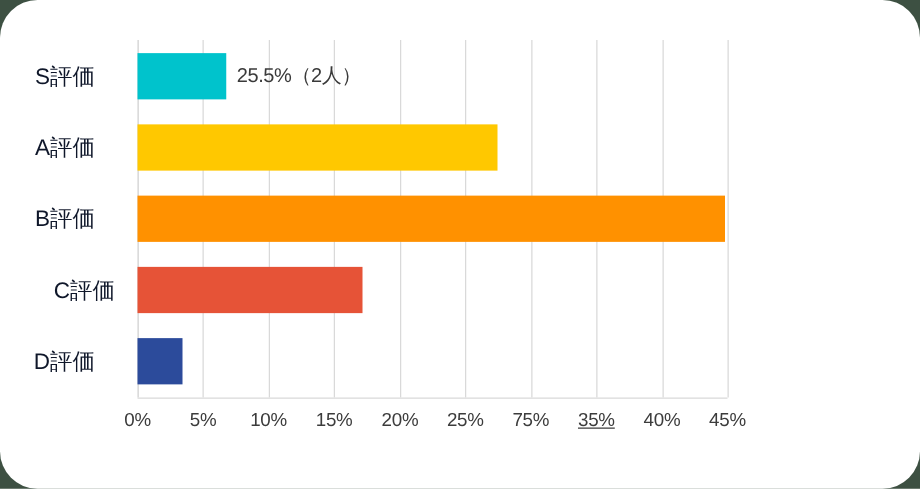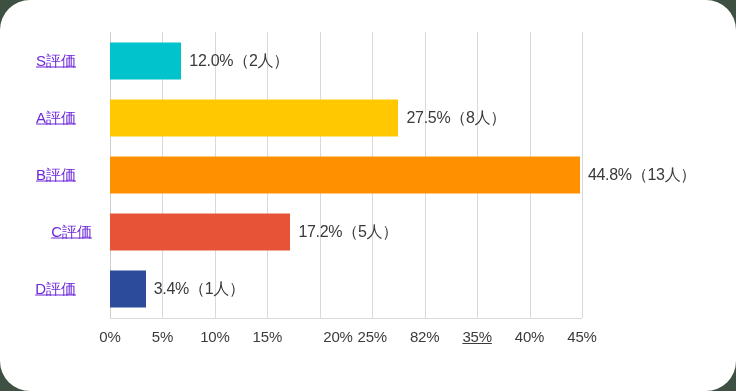--- a/index.html
+++ b/index.html
@@ -62,24 +62,23 @@
     position: absolute;
     left: 0;
     width: 736px;
     height: 57.2px;
   }
   .cat-label {
     position: absolute;
     right: 660px;
     top: 50%;
     transform: translateY(-50%);
-    font-size: 15px;
-    color: #6d28d9;
+    font-size: 18px;
+    color: #0f172a;
     white-space: nowrap;
-    text-decoration: underline;
   }
   .bar {
     position: absolute;
     left: 110px;
     top: 50%;
     transform: translateY(-50%);
     height: 37px;
   }
   .val-label {
     position: absolute;
@@ -107,48 +106,44 @@
         <div class="gridline" style="left: 477.111px;"></div>
         <div class="gridline" style="left: 529.556px;"></div>
         <div class="gridline" style="left: 582px;"></div>
       </div>
     <div class="baseline"></div>
     <div id="ticks">
         <div class="tick-label" style="left: 110px;">0%</div>
         <div class="tick-label" style="left: 162.444px;">5%</div>
         <div class="tick-label" style="left: 214.889px;">10%</div>
         <div class="tick-label" style="left: 267.333px; text-align: right;">15%</div>
-        <div class="tick-label" style="left: 338px;">20%</div>
+        <div class="tick-label" style="left: 320px;">20%</div>
         <div class="tick-label" style="left: 372.222px;">25%</div>
-        <div class="tick-label" style="left: 424.667px;">82%</div>
+        <div class="tick-label" style="left: 424.667px;">75%</div>
         <div class="tick-label" style="left: 477.111px; text-decoration: underline;">35%</div>
         <div class="tick-label" style="left: 529.556px;">40%</div>
         <div class="tick-label" style="left: 582px;">45%</div>
       </div>
     <div id="bars">
         <div class="bar-row" style="top: 32px; height: 57.2px;">
           <div class="cat-label">S評価</div>
           <div class="bar" style="width: 71.3244px; background: rgb(0, 195, 204);"></div>
-          <div class="val-label" style="left: 189.324px;">12.0%（2人）</div>
+          <div class="val-label" style="left: 189.324px;">25.5%（2人）</div>
         </div>
         <div class="bar-row" style="top: 89.2px; height: 57.2px;">
           <div class="cat-label">A評価</div>
           <div class="bar" style="width: 288.444px; background: rgb(255, 200, 0);"></div>
-          <div class="val-label" style="left: 406.444px;">27.5%（8人）</div>
         </div>
         <div class="bar-row" style="top: 146.4px; height: 57.2px;">
           <div class="cat-label">B評価</div>
           <div class="bar" style="width: 469.902px; background: rgb(255, 145, 0);"></div>
-          <div class="val-label" style="left: 587.902px;">44.8%（13人）</div>
         </div>
         <div class="bar-row" style="top: 203.6px; height: 57.2px; padding-left: 16px;">
           <div class="cat-label">C評価</div>
           <div class="bar" style="width: 180.409px; background: rgb(230, 83, 55);"></div>
-          <div class="val-label" style="left: 298.409px;">17.2%（5人）</div>
         </div>
         <div class="bar-row" style="top: 260.8px; height: 57.2px;">
           <div class="cat-label">D評価</div>
           <div class="bar" style="width: 35.6622px; background: rgb(44, 75, 155);"></div>
-          <div class="val-label" style="left: 153.662px;">3.4%（1人）</div>
         </div>
       </div>
   </div>
 </div>
 
 </body></html>

